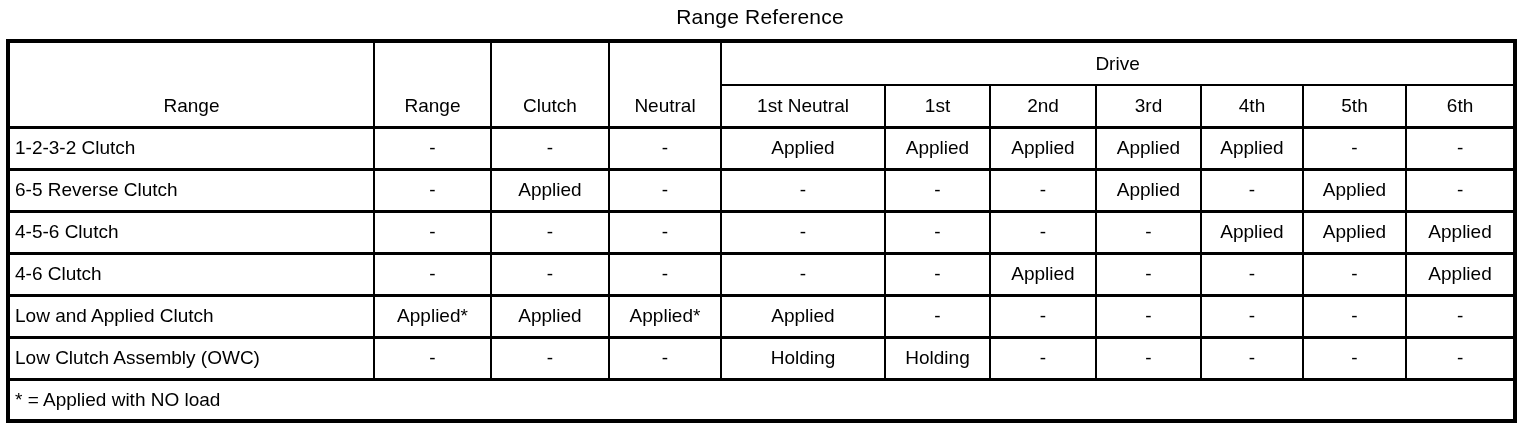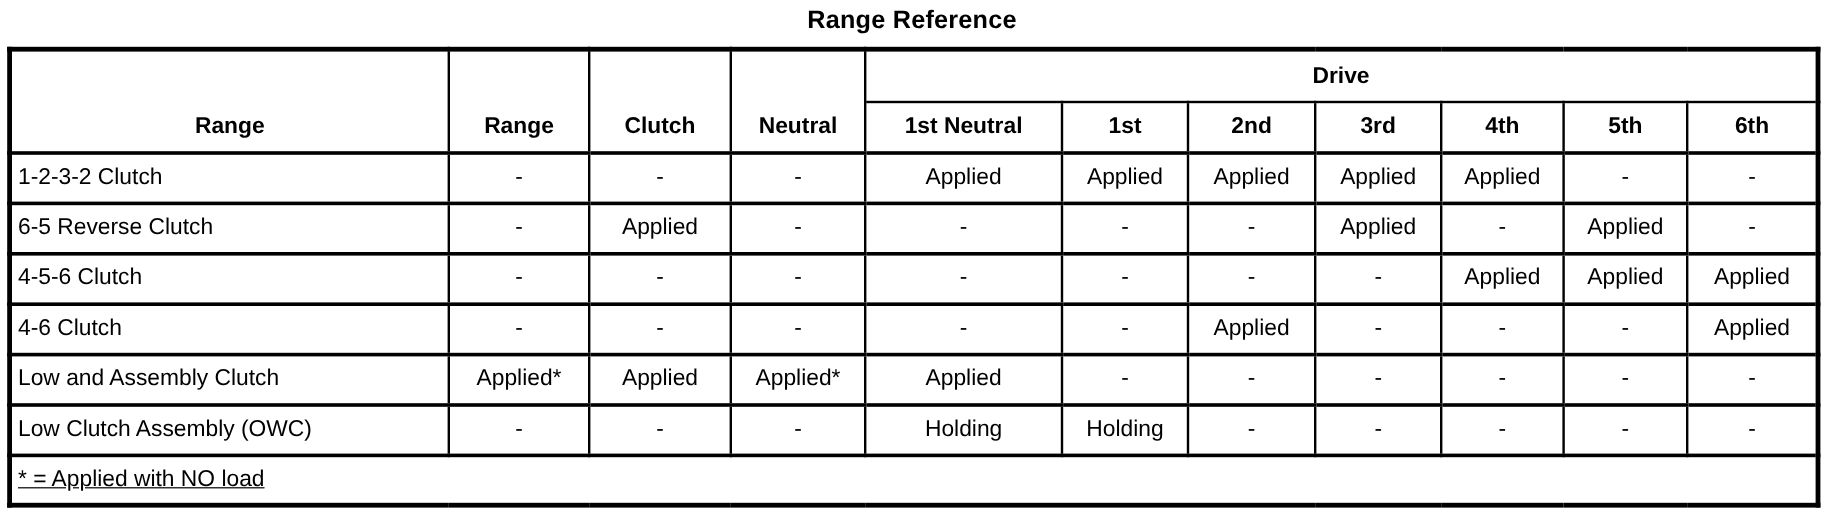--- a/index.html
+++ b/index.html
@@ -8,21 +8,21 @@
     padding: 0;
     background: #ffffff;
     width: 1520px;
     height: 432px;
     font-family: "Liberation Sans", sans-serif;
     color: #000000;
     overflow: hidden;
   }
   .page-title {
     text-align: center;
-    font-weight: bold;
+    font-weight: normal;
     font-size: 21px;
     padding-top: 5px;
     height: 39px;
     letter-spacing: 0.2px;
   }
   table.range-table {
     border-collapse: collapse;
     table-layout: fixed;
     margin-left: 6px;
     width: 1507px;
@@ -31,31 +31,31 @@
   .range-table th,
   .range-table td {
     border: 2px solid #000;
     font-size: 19px;
     white-space: nowrap;
     overflow: hidden;
     padding: 0;
   }
   .range-table tbody.data td { border-top-width: 3px; }
   .range-table th {
-    font-weight: bold;
+    font-weight: normal;
     text-align: center;
   }
   th.merged {
     vertical-align: bottom;
     padding-bottom: 9px;
   }
   tr.hdr-row-1 { height: 44px; }
   tr.hdr-row-2 { height: 42px; }
   tbody.data tr { height: 42px; }
-  tr.foot-row { height: 43px; text-decoration: underline; }
+  tr.foot-row { height: 43px; }
   td.range-cell {
     text-align: left;
     padding-left: 5px;
   }
   td.val-cell { text-align: center; }
   td.foot-cell {
     text-align: left;
     padding-left: 5px;
     border-top-width: 3px;
   }
@@ -144,21 +144,21 @@
       <td class="val-cell">-</td>
       <td class="val-cell">-</td>
       <td class="val-cell">-</td>
       <td class="val-cell">Applied</td>
       <td class="val-cell">-</td>
       <td class="val-cell">-</td>
       <td class="val-cell">-</td>
       <td class="val-cell">Applied</td>
     </tr>
     <tr>
-      <td class="range-cell">Low and Assembly Clutch</td>
+      <td class="range-cell">Low and Applied Clutch</td>
       <td class="val-cell">Applied*</td>
       <td class="val-cell">Applied</td>
       <td class="val-cell">Applied*</td>
       <td class="val-cell">Applied</td>
       <td class="val-cell">-</td>
       <td class="val-cell">-</td>
       <td class="val-cell">-</td>
       <td class="val-cell">-</td>
       <td class="val-cell">-</td>
       <td class="val-cell">-</td>

